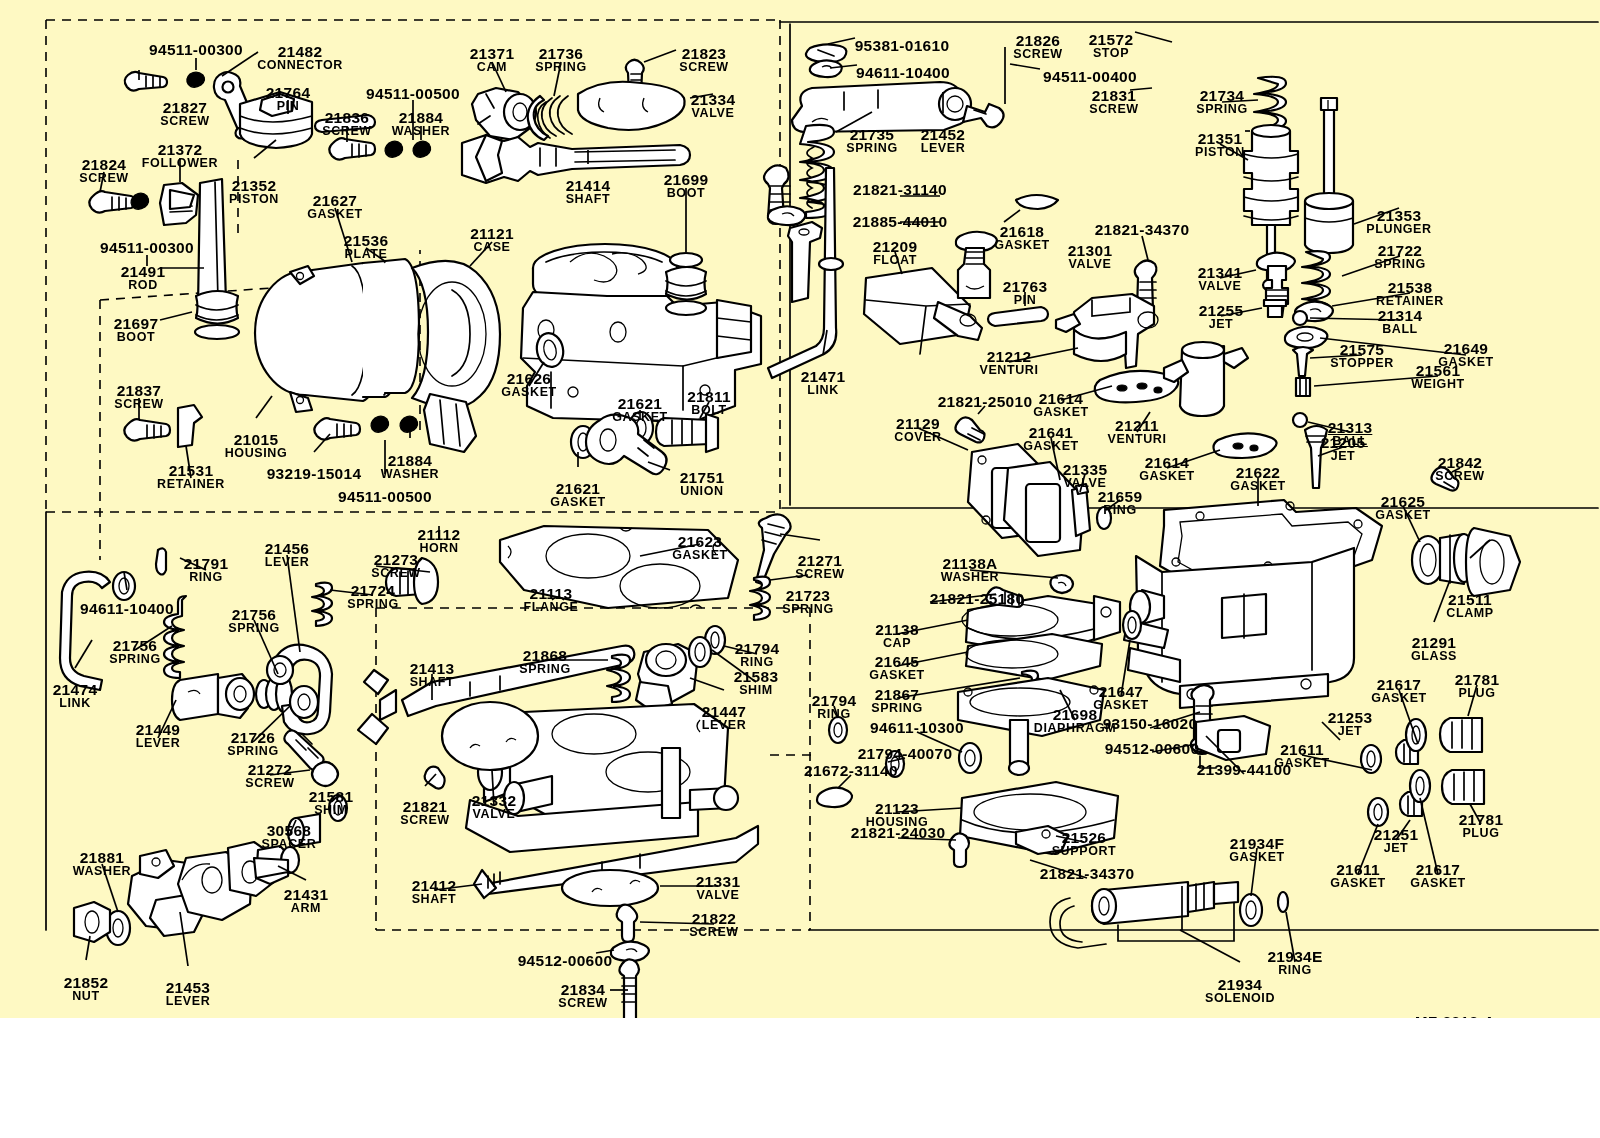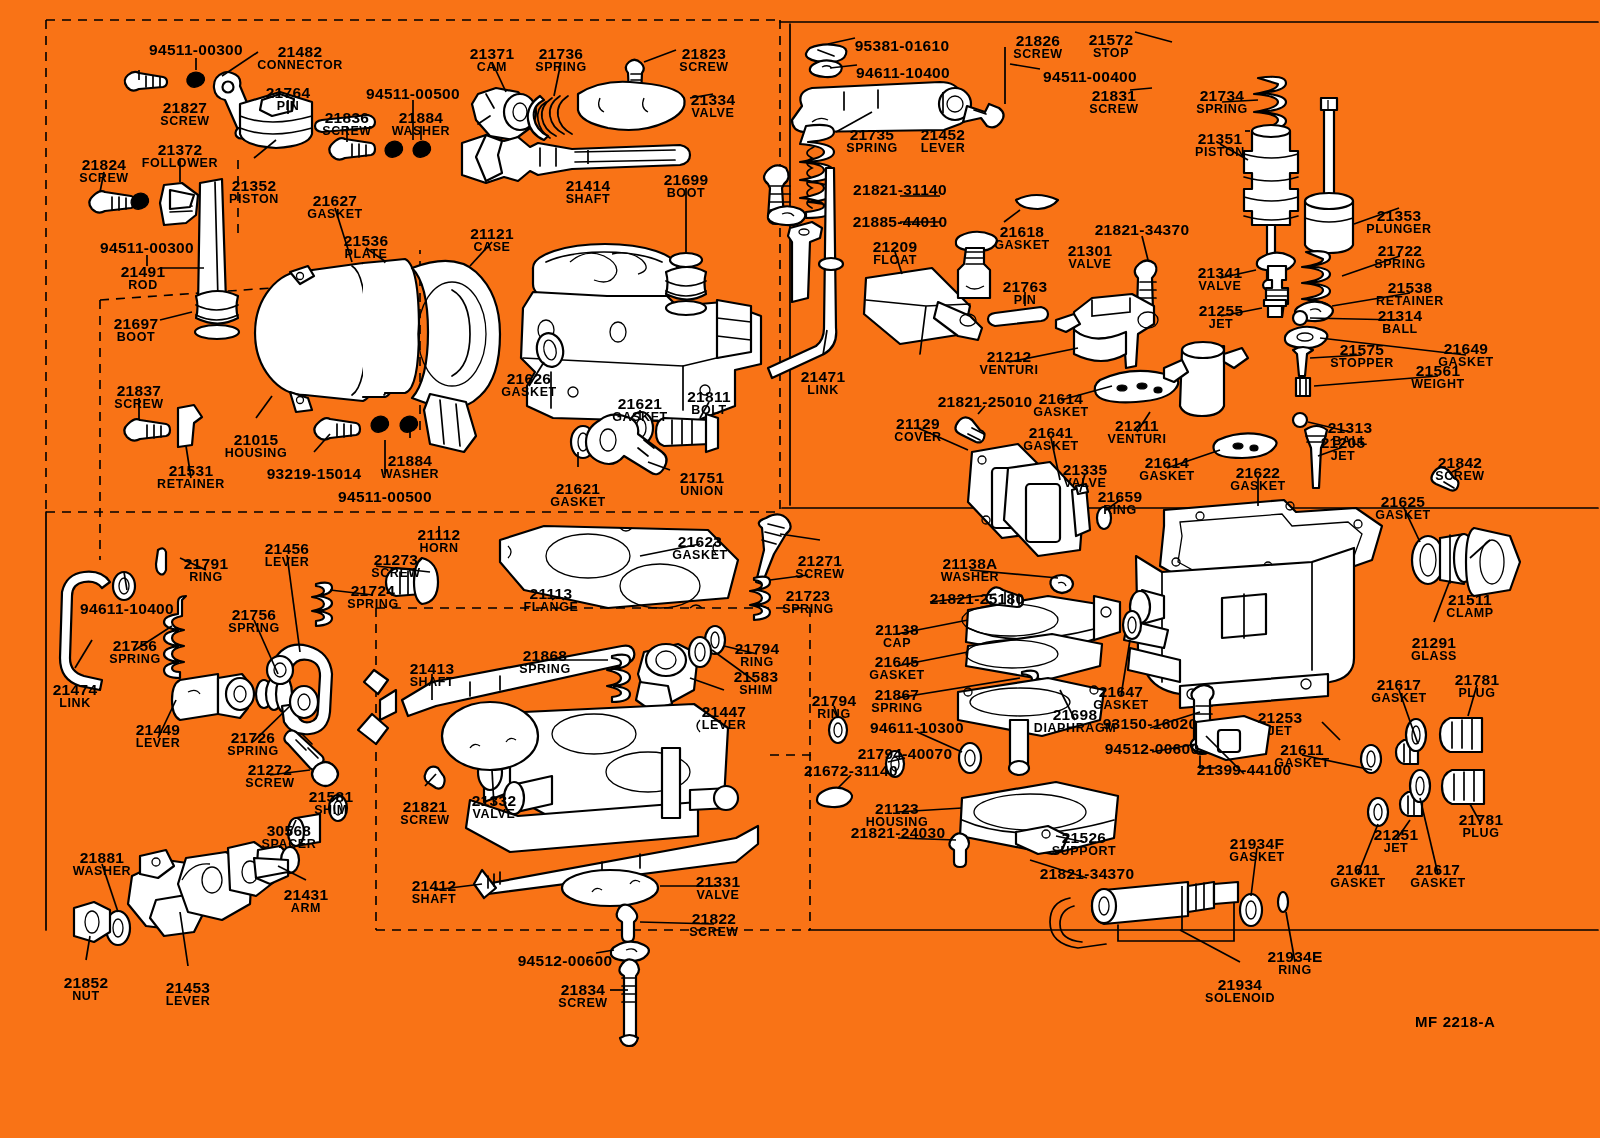--- a/index.html
+++ b/index.html
@@ -3,22 +3,22 @@
 <meta charset="utf-8">
 <style>
   html, body {
     margin: 0;
     padding: 0;
     background: #ffffff;
   }
   #sheet {
     position: relative;
     width: 1600px;
-    height: 1138px;
-    background: #f97316;
+    height: 1018px;
+    background: #fef9c3;
     overflow: hidden;
     font-family: "Liberation Sans", sans-serif;
   }
   
   .lbl {
     position: absolute;
     color: #000000;
     font-family: "Liberation Sans", sans-serif;
     font-weight: bold;
     line-height: 0.98;
@@ -982,21 +982,21 @@
         <span class="num">21811</span>
         <span class="nm">BOLT</span>
       </div>
       <div class="lbl ctr plain" style="left: 985px; top: 394px;">
         <span class="num">21821-25010</span>
       </div>
       <div class="lbl ctr" style="left: 1061px; top: 391px;">
         <span class="num">21614</span>
         <span class="nm">GASKET</span>
       </div>
-      <div class="lbl ctr" style="left: 1350px; top: 420px;">
+      <div class="lbl ctr" style="left: 1350px; top: 420px; text-decoration: underline;">
         <span class="num">21313</span>
         <span class="nm">BALL</span>
       </div>
       <div class="lbl ctr" style="left: 918px; top: 416px;">
         <span class="num">21129</span>
         <span class="nm">COVER</span>
       </div>
       <div class="lbl ctr" style="left: 1051px; top: 425px;">
         <span class="num">21641</span>
         <span class="nm">GASKET</span>
@@ -1190,21 +1190,21 @@
         <span class="num">21726</span>
         <span class="nm">SPRING</span>
       </div>
       <div class="lbl ctr" style="left: 158px; top: 722px;">
         <span class="num">21449</span>
         <span class="nm">LEVER</span>
       </div>
       <div class="lbl ctr plain" style="left: 905px; top: 746px;">
         <span class="num">21794-40070</span>
       </div>
-      <div class="lbl ctr" style="left: 1280px; top: 710px;">
+      <div class="lbl ctr" style="left: 1350px; top: 710px;">
         <span class="num">21253</span>
         <span class="nm">JET</span>
       </div>
       <div class="lbl ctr" style="left: 1302px; top: 742px;">
         <span class="num">21611</span>
         <span class="nm">GASKET</span>
       </div>
       <div class="lbl ctr plain" style="left: 851px; top: 763px;">
         <span class="num">21672-31140</span>
       </div>

